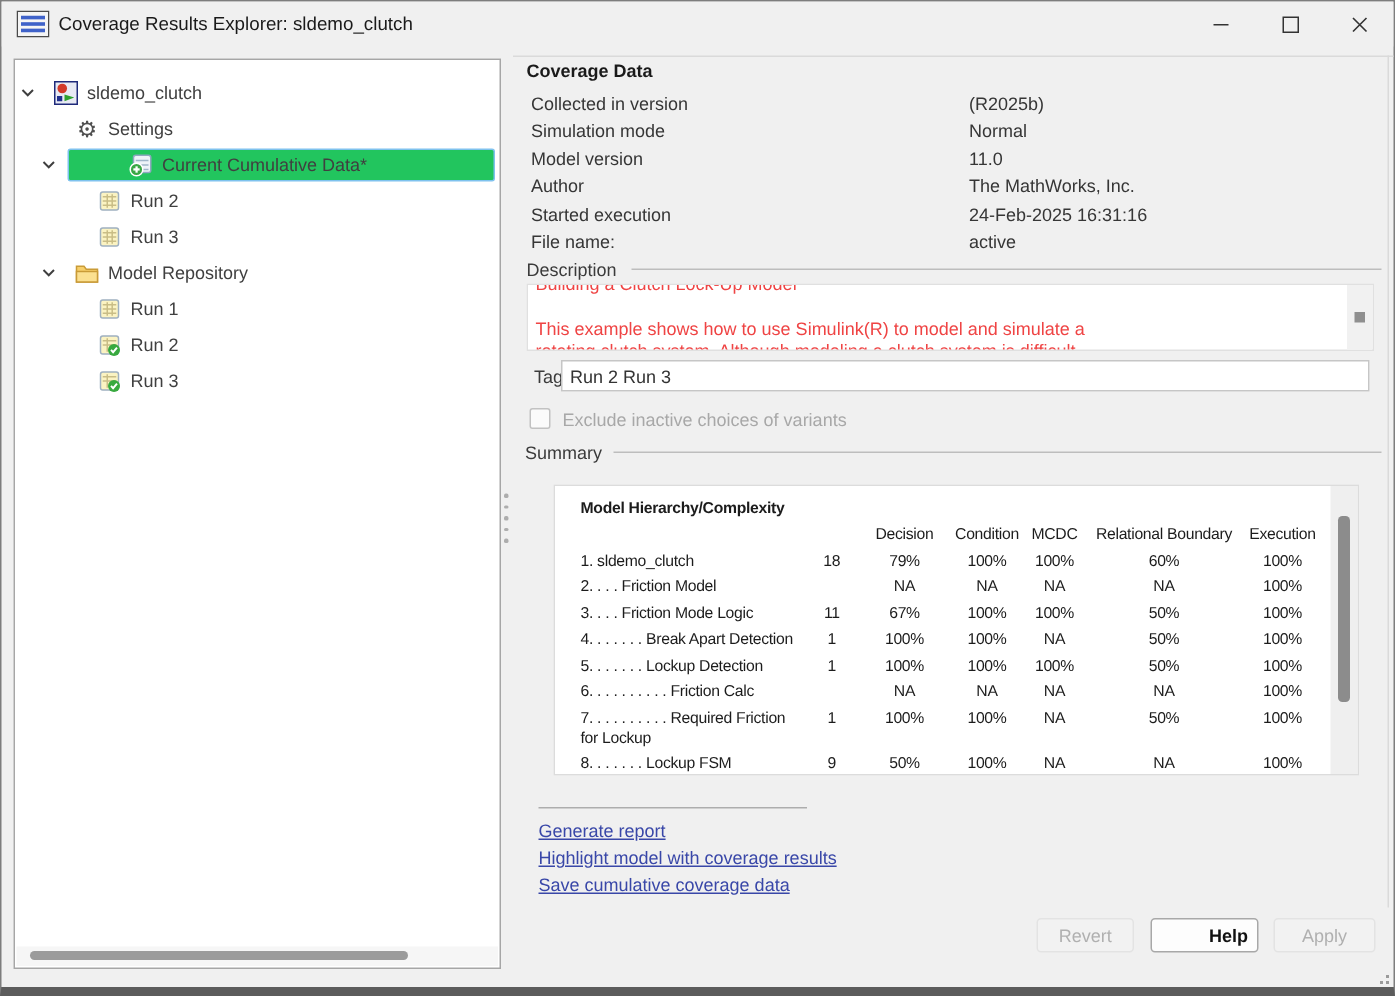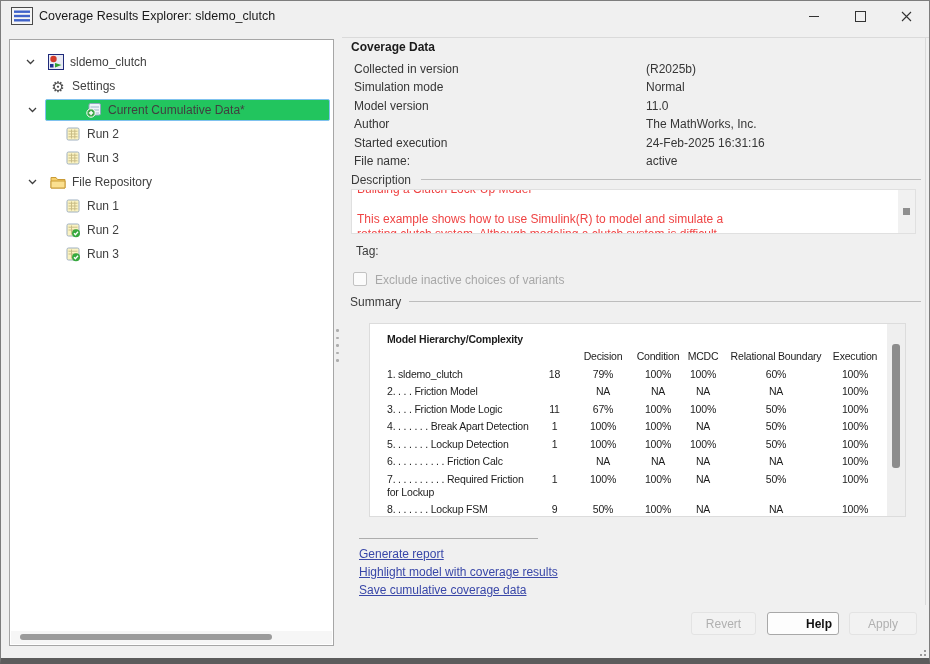--- a/index.html
+++ b/index.html
@@ -10,21 +10,21 @@
   .app-icon{position:absolute;left:10px;top:6px;width:22px;height:18px;}
   .title-text{position:absolute;left:38px;top:8px;font-size:12.5px;color:#1a1a1a;white-space:nowrap;}
   .win-controls{position:absolute;right:0;top:0;height:30px;display:flex;}
   .wc{width:46px;height:30px;display:flex;align-items:center;justify-content:center;}
   .min-glyph{width:10px;height:1px;background:#333;display:block;}
   .max-glyph{width:9px;height:9px;border:1px solid #333;display:block;}
   
   .tree-panel{position:absolute;left:8px;top:38px;width:325px;height:607px;box-sizing:border-box;
               background:#fff;border:1px solid #a6a6a6;padding-top:10px;overflow:hidden;}
   .trow{position:relative;height:24px;display:flex;align-items:center;}
-  .lvl0{padding-left:16px;} .lvl1{padding-left:18px;} .lvl2{padding-left:50px;}
+  .lvl0{padding-left:4px;} .lvl1{padding-left:18px;} .lvl2{padding-left:50px;}
   .chev{width:17px;display:flex;align-items:center;justify-content:flex-start;flex:0 0 17px;}
   .body{display:flex;align-items:center;gap:6px;flex:1;height:20px;padding:0 4px;
         border:1px solid transparent;border-radius:2px;margin-right:3px;min-width:0;}
   .selected .body{background:#22c55e;border-color:#7fc2ee;padding-left:40px;}
   .icon16{width:16px;height:16px;flex:0 0 16px;display:flex;align-items:center;justify-content:center;}
   .gear-glyph{font-size:15px;line-height:15px;color:#4f4f4f;}
   .tlabel{font-size:12px;color:#404040;white-space:nowrap;}
   .hscrollbar{position:absolute;left:1px;right:1px;bottom:1px;height:13px;background:#f6f6f6;}
   .hthumb{position:absolute;left:9px;top:3px;width:252px;height:6px;background:#9b9b9b;border-radius:3px;}
   .splitter{position:absolute;left:335px;top:328px;display:flex;flex-direction:column;gap:5px;}
@@ -199,21 +199,21 @@
             <polyline points="1,1 4.5,4.5 8,1" fill="none" stroke="#3f3f3f" stroke-width="1.3"></polyline>
           </svg>
       </span>
       <span class="body">
         <span class="icon16">
           <svg width="16" height="14" viewBox="0 0 16 14">
             <path d="M1 2.5 h5 l1.5 2 H15 v8.5 H1 Z" fill="#f7cf6a" stroke="#c99b37"></path>
             <path d="M1 6 h14 v7 H1 Z" fill="#fbe090" stroke="#c99b37"></path>
           </svg>
         </span>
-        <span class="tlabel">File Repository</span>
+        <span class="tlabel">Model Repository</span>
       </span>
     </div>
 
     <div class="trow lvl2">
       <span class="body">
         <span class="icon16">
           <svg width="16" height="16" viewBox="0 0 16 16">
             <rect x="2" y="2" width="12" height="12" rx="1.5" fill="#fbf3c2" stroke="#9fb0c0"></rect>
             <line x1="3.5" y1="5.2" x2="12.5" y2="5.2" stroke="#c9bd86"></line>
             <line x1="3.5" y1="8" x2="12.5" y2="8" stroke="#c9bd86"></line>
@@ -310,20 +310,21 @@
       <div></div>
       <div>This example shows how to use Simulink(R) to model and simulate a</div>
       <div>rotating clutch system. Although modeling a clutch system is difficult</div>
     </div>
     <div class="desc-gutter">
       <div class="desc-thumb"></div>
     </div>
   </div>
 
   <span class="tag-label">Tag:</span>
+  <input class="tag-input" type="text" value="Run 2 Run 3" style="">
 
   <span class="cb"></span>
   <span class="cb-label">Exclude inactive choices of variants</span>
 
   <span class="group-label" style="left:349px;top:294px">Summary</span>
   <div class="group-line" style="left:408px;top:300px;width:512px"></div>
 
   <div class="sum-box">
     <div class="sum-inner">
       <div class="sum-title">Model Hierarchy/Complexity</div>

